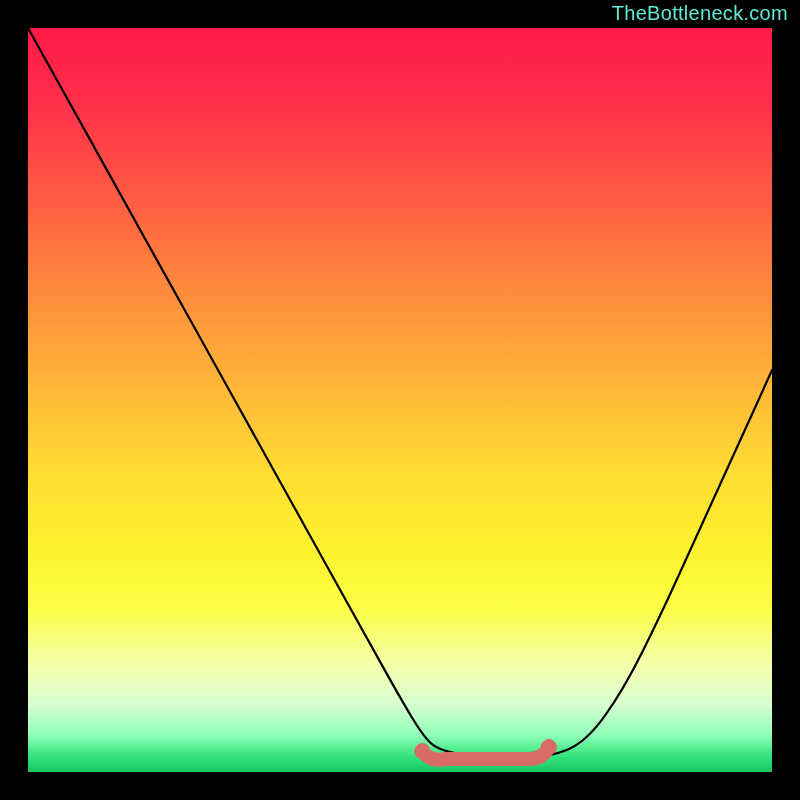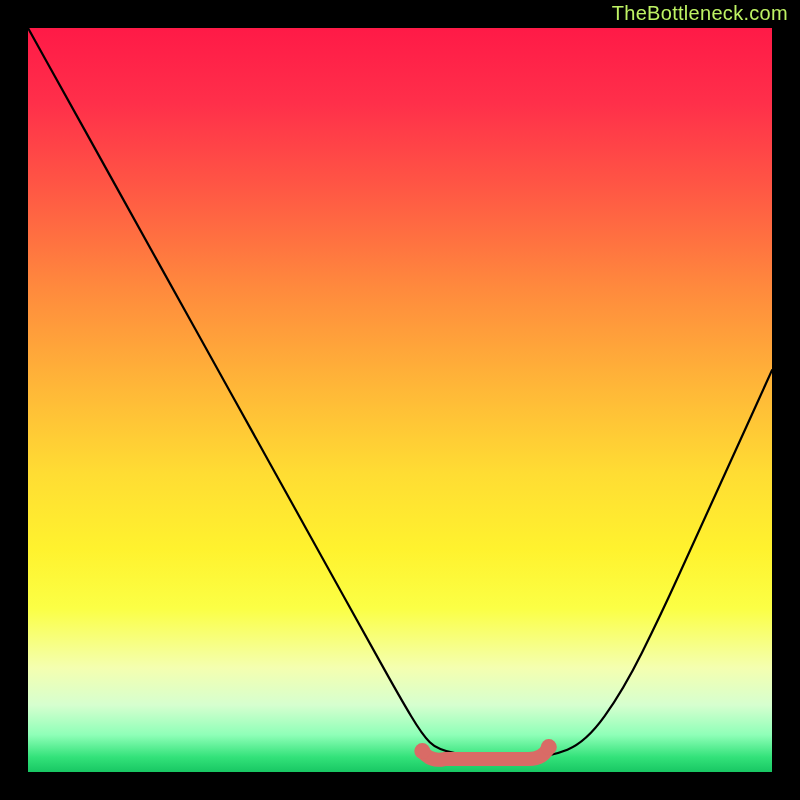--- a/index.html
+++ b/index.html
@@ -14,21 +14,21 @@
   .stage {
     position: relative;
     width: 800px;
     height: 800px;
     background: #000;
   }
   .watermark {
     position: absolute;
     top: 2px;
     right: 12px;
-    color: #bef264;
+    color: #5eead4;
     font-size: 20px;
     font-weight: 500;
     letter-spacing: 0.3px;
     z-index: 20;
   }
   .plot-area {
     position: absolute;
     left: 28px;
     top: 28px;
     width: 744px;

